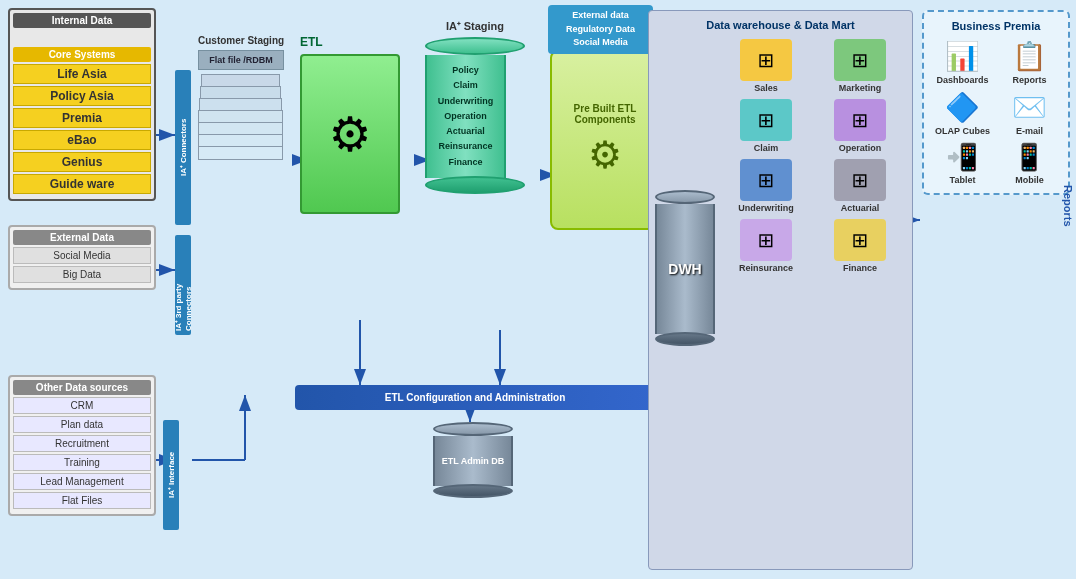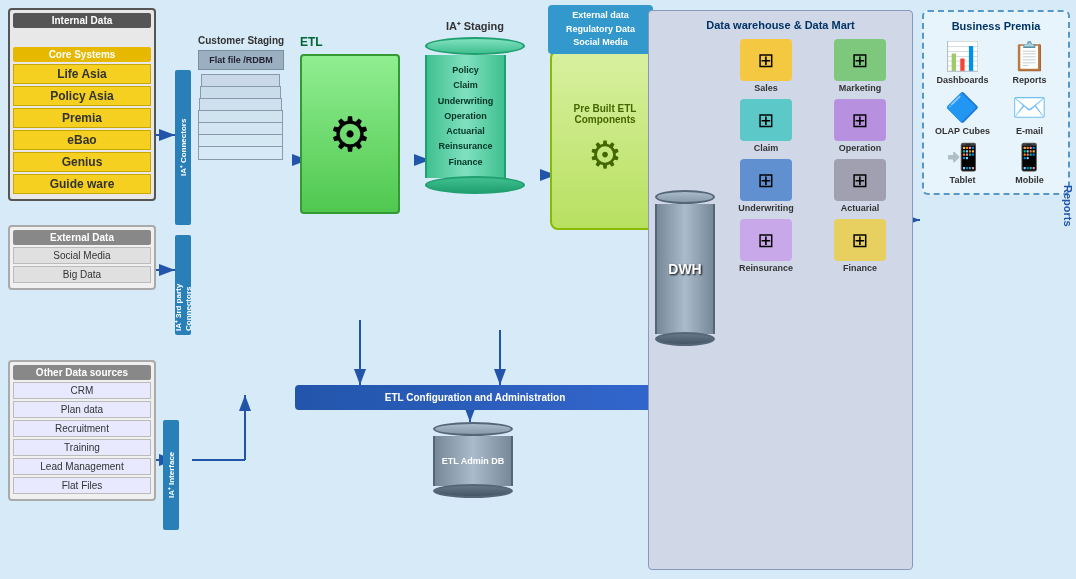--- a/index.html
+++ b/index.html
@@ -87,21 +87,21 @@
       margin-bottom: 2px;
       font-size: 10px;
       color: #333;
     }
 
     .other-sources-box {
       border: 2px solid #aaa;
       border-radius: 4px;
       background: #f0f0f0;
       padding: 3px;
-      margin-top: 5px;
+      margin-top: 20px;
     }
 
     .other-sources-title {
       background: #888;
       color: white;
       text-align: center;
       font-weight: bold;
       font-size: 10px;
       padding: 2px;
       border-radius: 2px;

